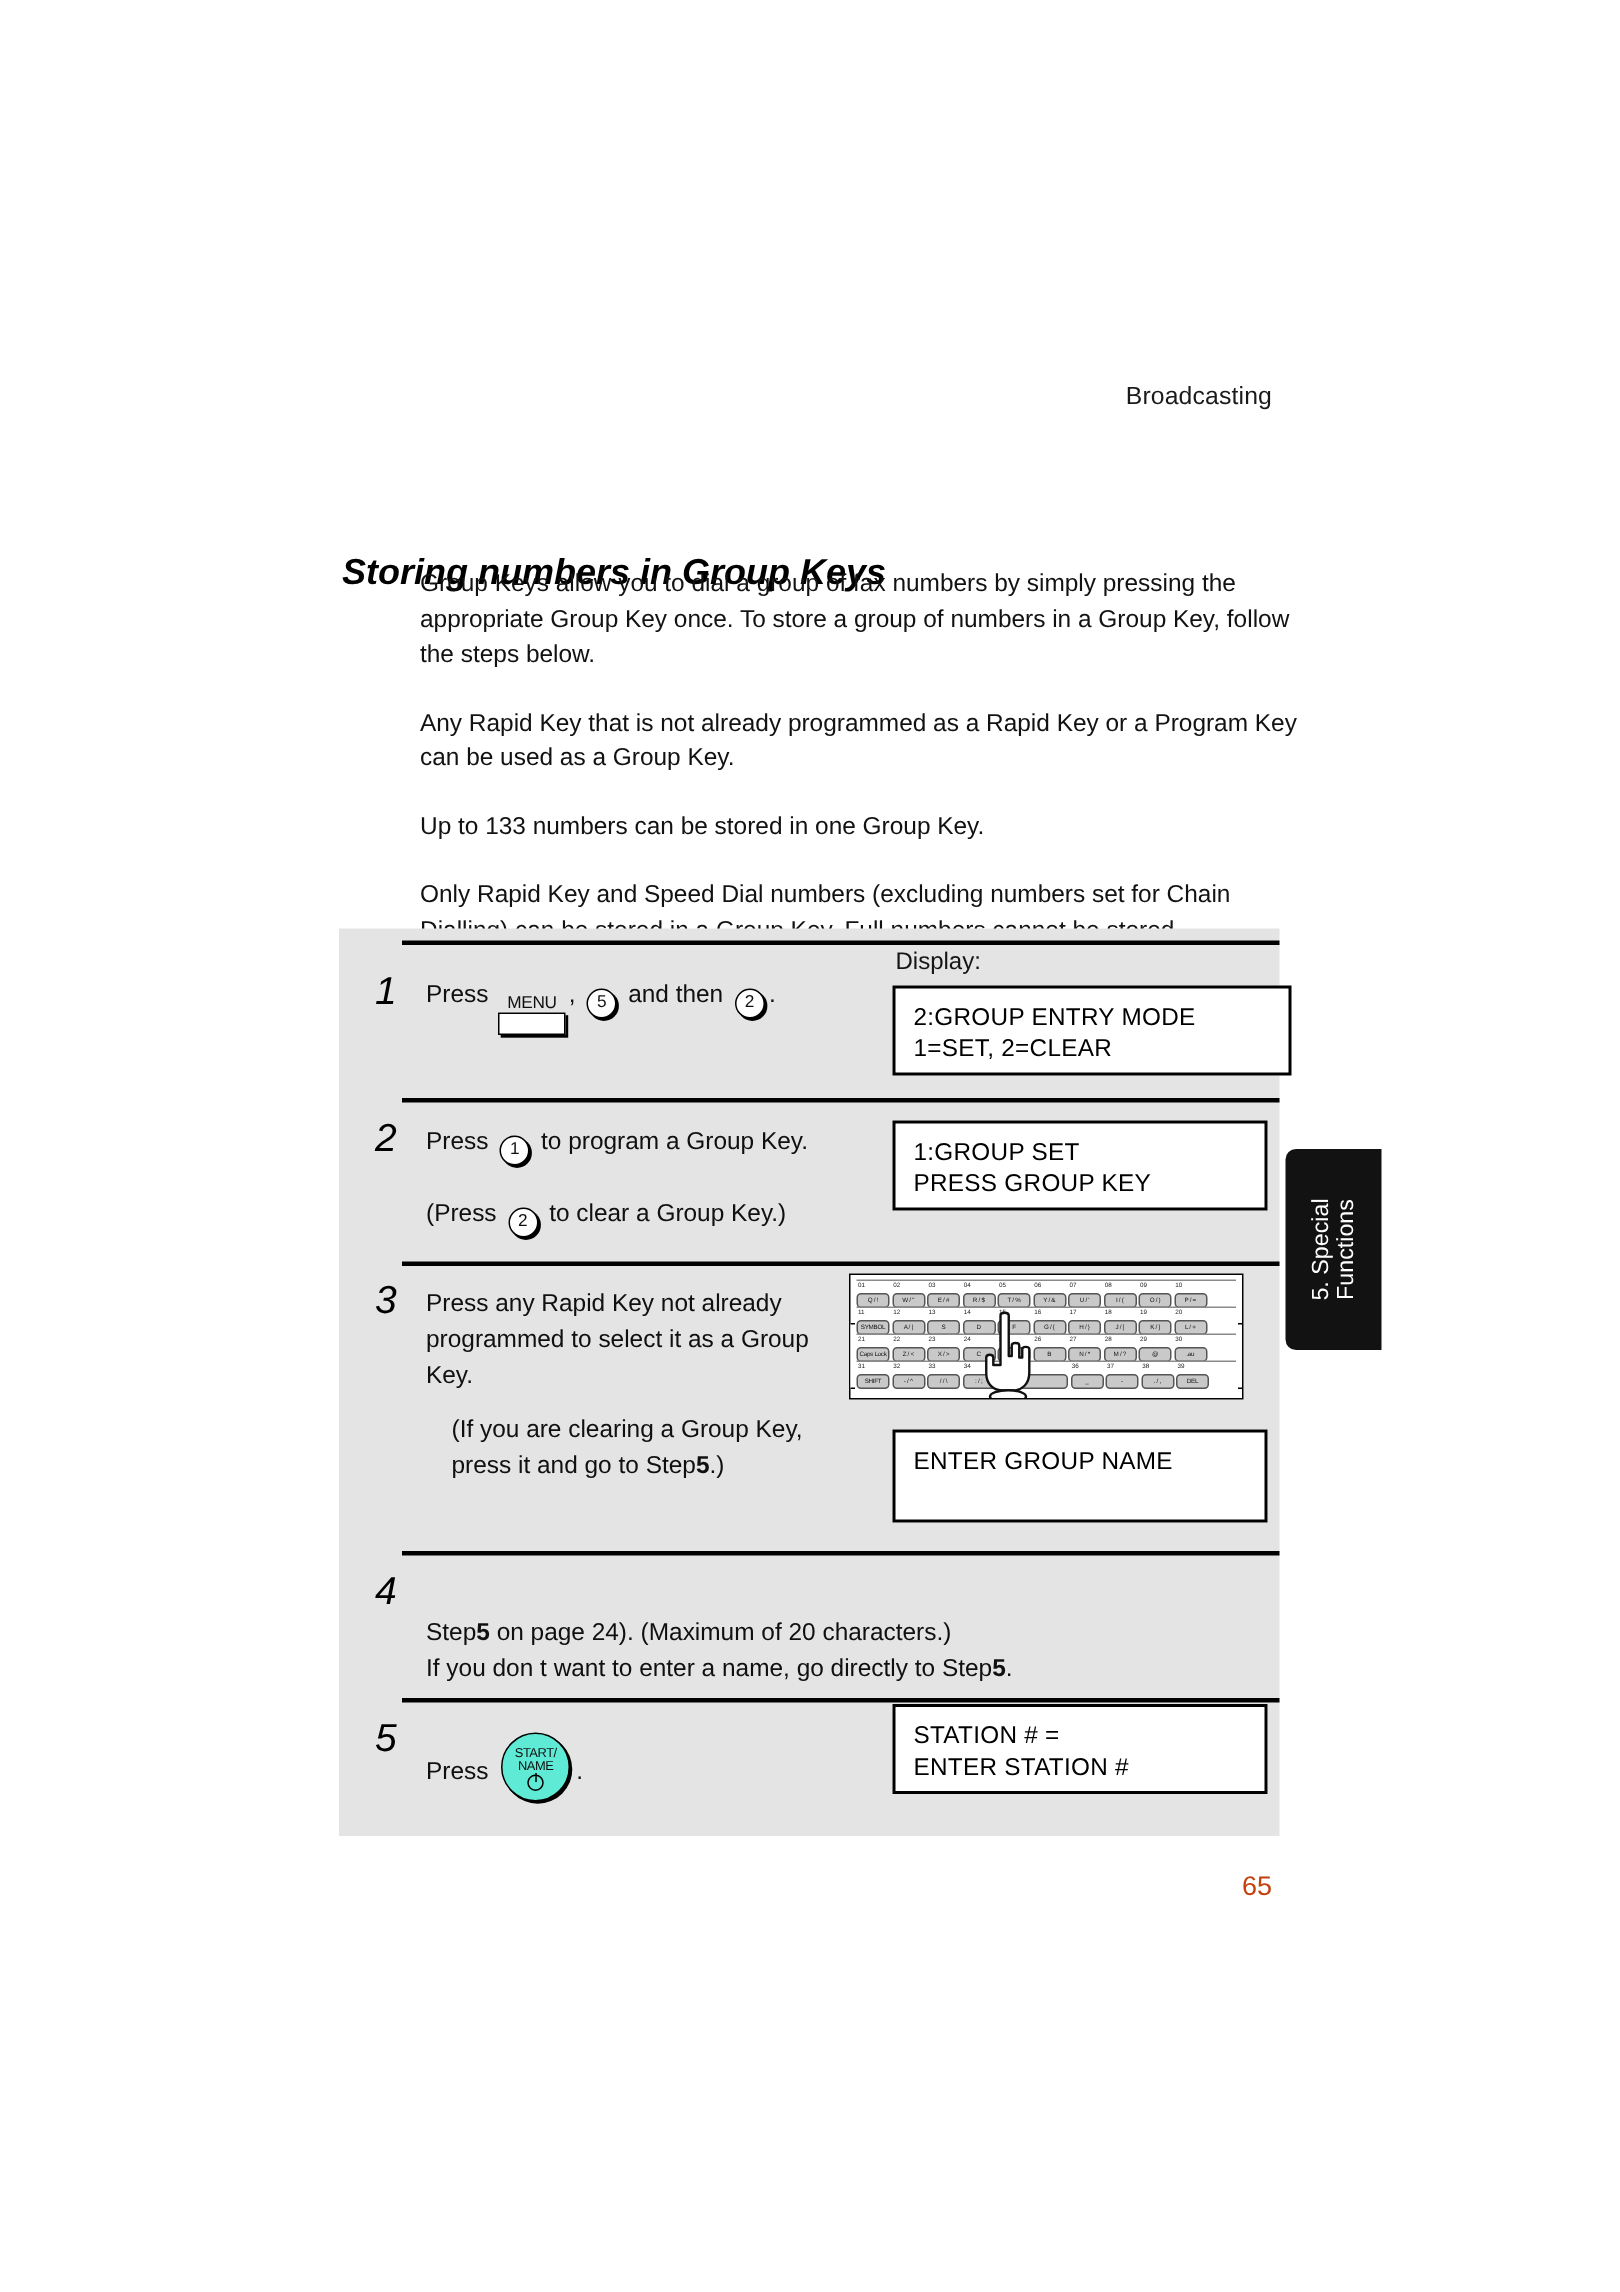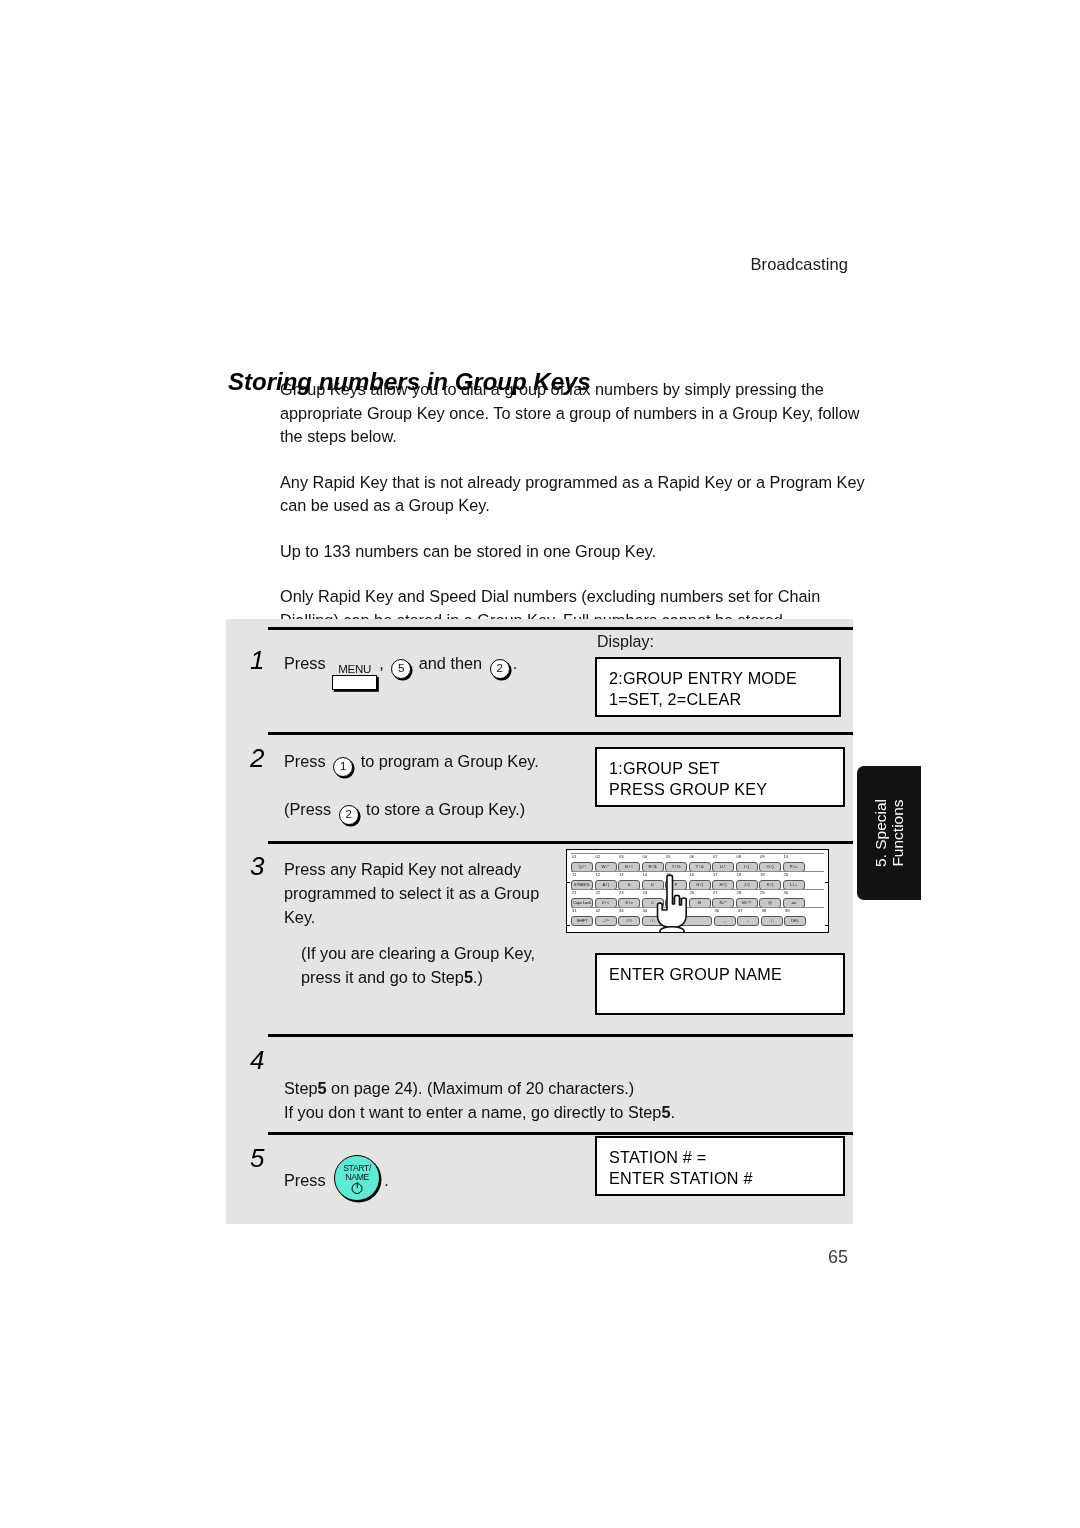--- a/index.html
+++ b/index.html
@@ -300,21 +300,21 @@
     line-height: 17px;
     text-align: center;
   }
 
   
   .folio {
     position: absolute;
     top: 1247px;
     right: 232px;
     font-size: 18px;
-    color: #404040;
+    color: #c2410c;
   }
 </style>
 </head>
 <body>
 
 <div class="running-head">Broadcasting</div>
 
 <h1 class="section-title">Storing numbers in Group Keys</h1>
 
 <div class="intro">
@@ -333,38 +333,38 @@
       <span>Press</span>
       <span class="key-menu">
         <span class="lbl">MENU</span>
         <span class="body"></span>
       </span><span>,</span>
       <span class="key-round">5</span>
       <span>and then</span>
       <span class="key-round">2</span><span>.</span>
     </div>
     <div class="display-label" style="left:371px; top:14px;">Display:</div>
-    <div class="lcd" style="left:369px; top:38px; width:246px; height:60px;">
+    <div class="lcd" style="left:369px; top:38px; width:266px; height:60px;">
       <div class="line">2:GROUP ENTRY MODE</div>
       <div class="line">1=SET, 2=CLEAR</div>
     </div>
   </div>
 
   <div class="rule" style="top:113px;"></div>
   <div class="step">
     <div class="step-num" style="left:24px; top:124px;">2</div>
     <div class="step-text" style="left:58px; top:130px; width:320px;">
       <span>Press</span>
       <span class="key-round">1</span>
       <span>to program a Group Key.</span>
     </div>
     <div class="step-text" style="left:58px; top:178px; width:320px;">
       <span>(Press</span>
       <span class="key-round">2</span>
-      <span>to store a Group Key.)</span>
+      <span>to clear a Group Key.)</span>
     </div>
     <div class="lcd" style="left:369px; top:128px; width:250px; height:60px;">
       <div class="line">1:GROUP SET</div>
       <div class="line">PRESS GROUP KEY</div>
     </div>
   </div>
 
   <div class="rule" style="top:222px;"></div>
   <div class="step">
     <div class="step-num" style="left:24px; top:232px;">3</div>

